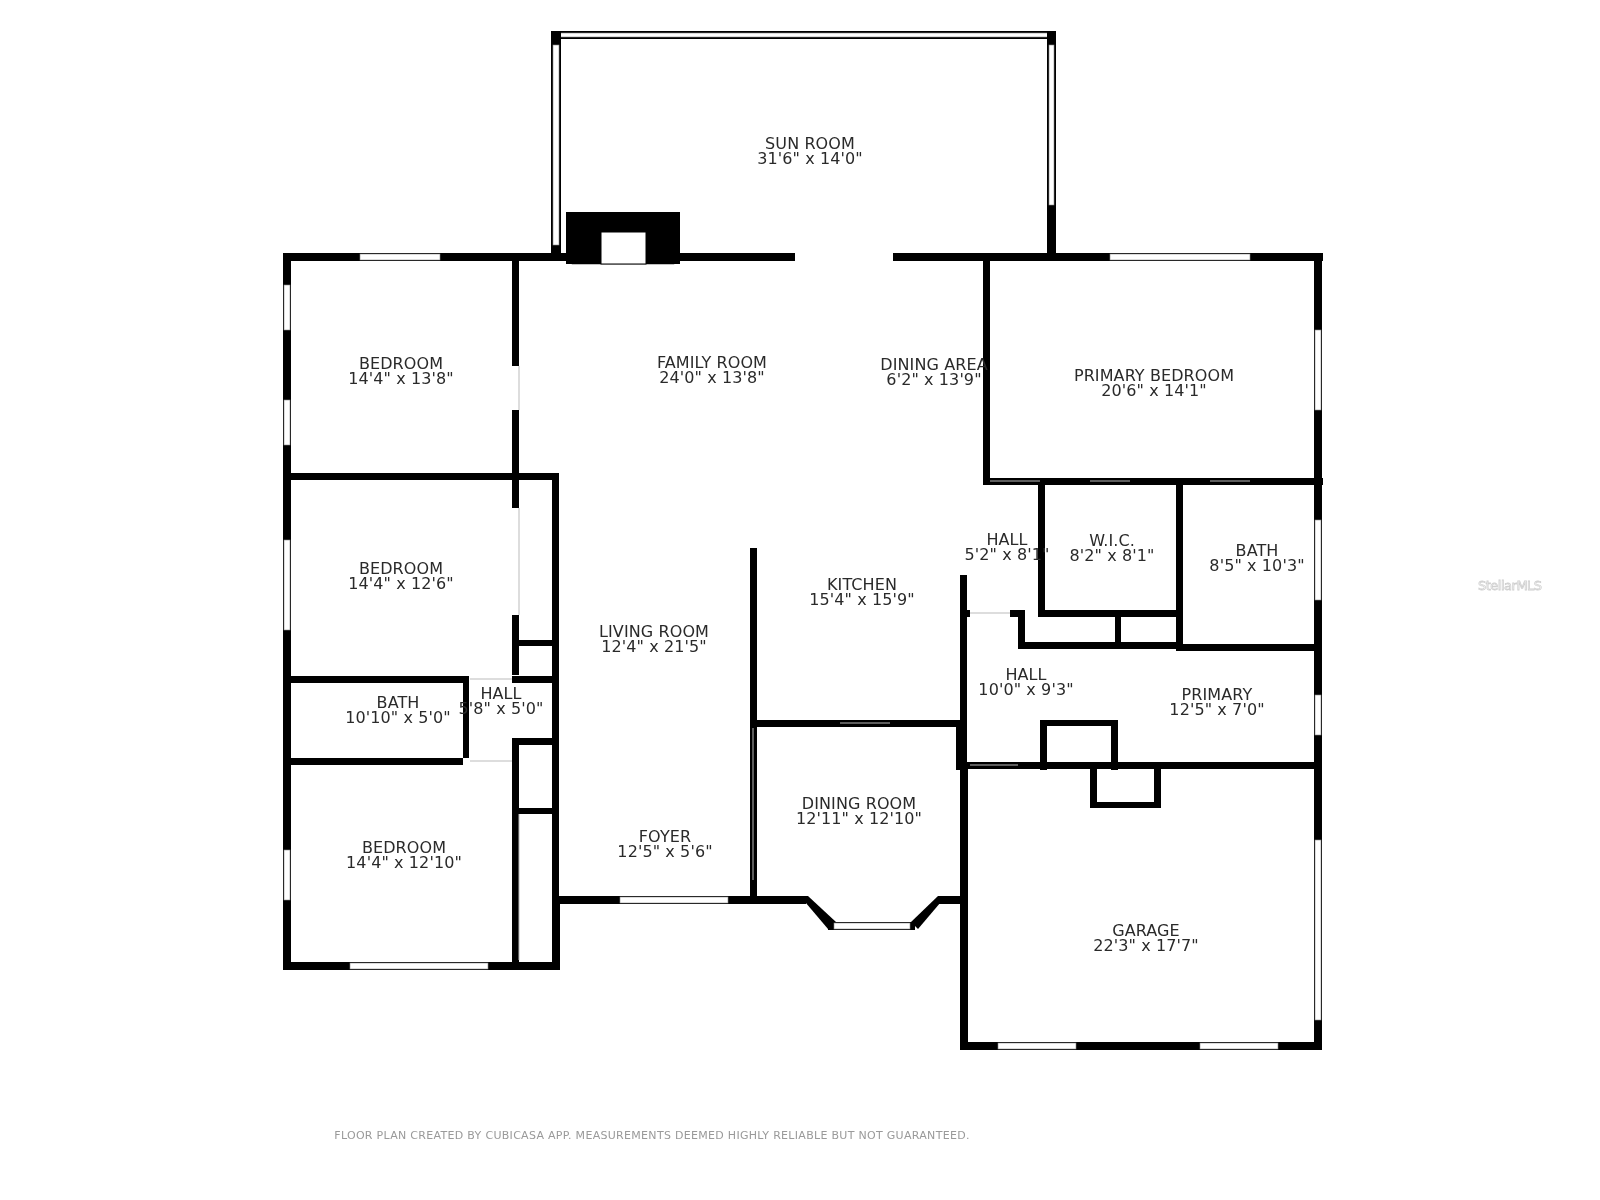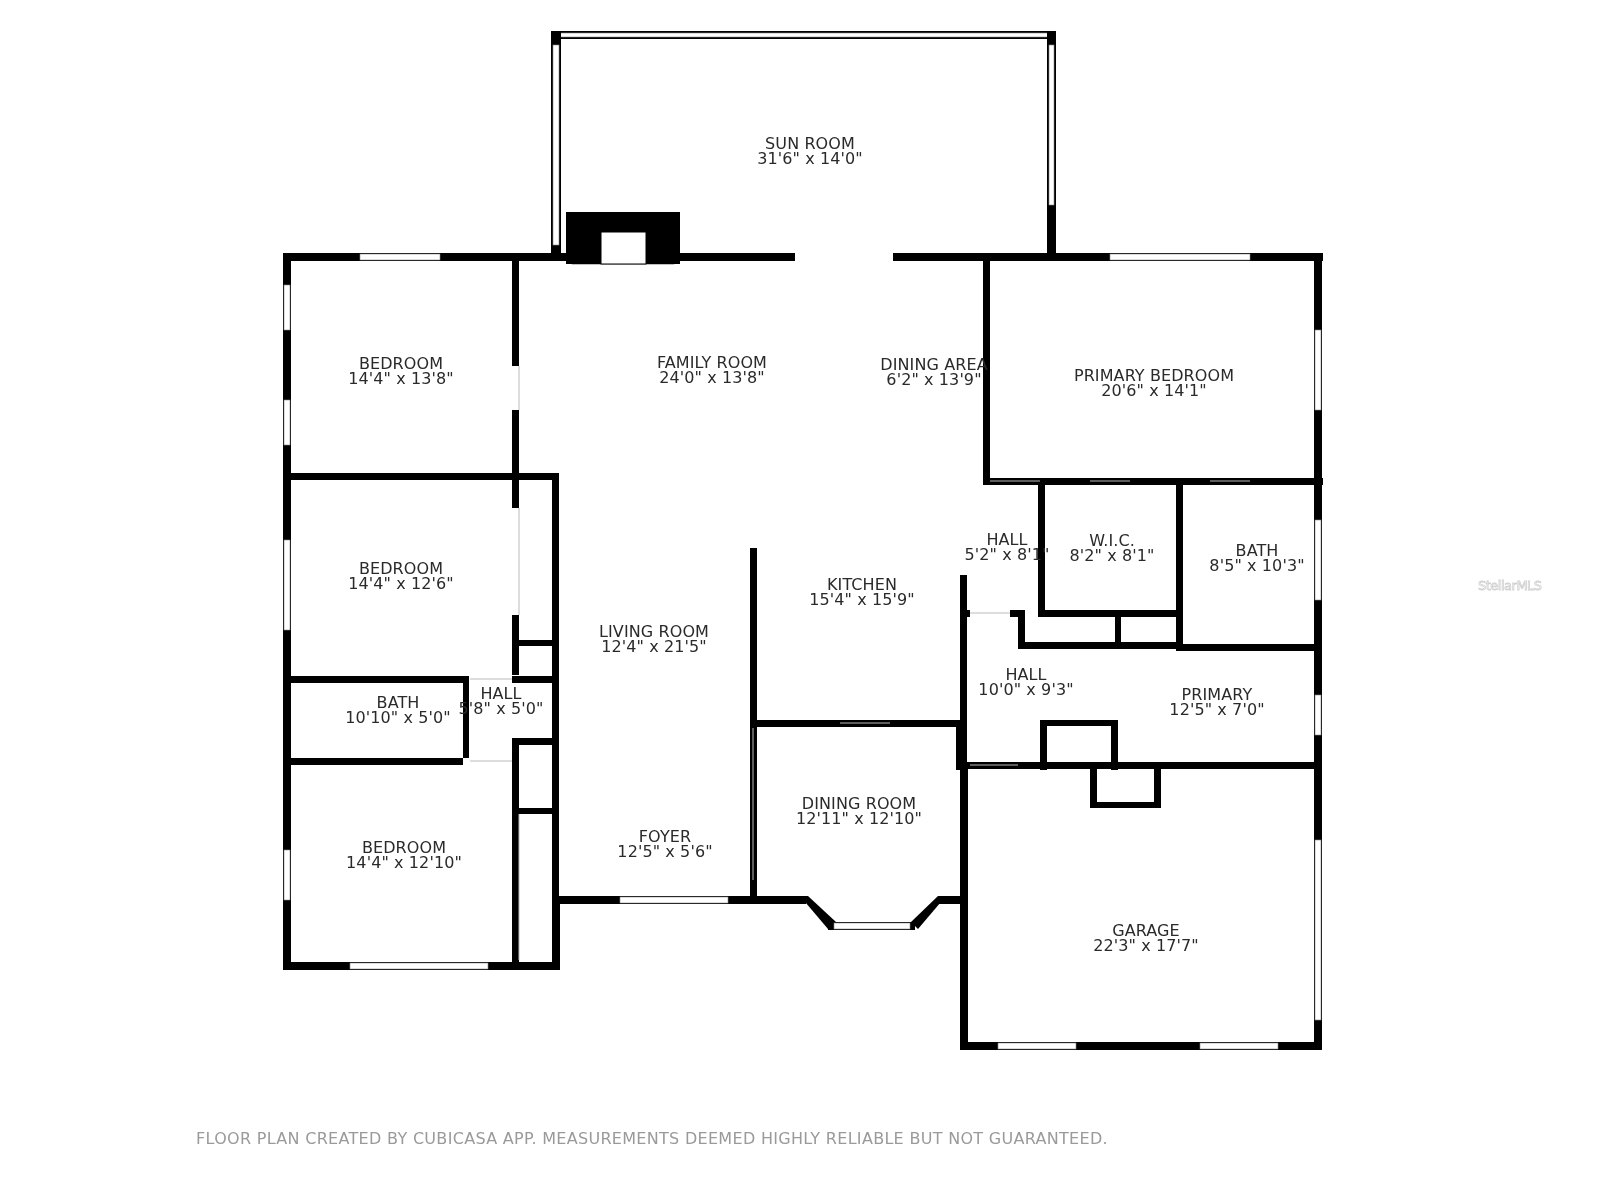--- a/index.html
+++ b/index.html
@@ -1,20 +1,20 @@
 <!DOCTYPE html>
 <html><head>
 <meta charset="utf-8">
 <style>
   html, body { margin:0; padding:0; background:#ffffff; }
   body { width:1600px; height:1200px; position:relative; overflow:hidden; font-family:"DejaVu Sans","Liberation Sans",sans-serif; }
   #plan { position:absolute; left:0; top:0; }
   .room-label { position:absolute; transform:translateX(-50%); text-align:center; color:#2a2a2a; font-size:16px; line-height:15px; white-space:nowrap; letter-spacing:0.1px; }
   .room-label .name, .room-label .dims { display:block; }
-  .footer { position:absolute; left:0; width:1304px; top:1129px; text-align:center; font-size:16px; color:#9a9a9a; letter-spacing:0.3px; }
+  .footer { position:absolute; left:0; width:1304px; top:1129px; text-align:center; font-size:11px; color:#9a9a9a; letter-spacing:0.3px; }
   .watermark { position:absolute; left:1478px; top:578px; font-family:"DejaVu Sans",sans-serif; font-size:13px; color:#ffffff; -webkit-text-stroke:0.8px #d0d0d0; letter-spacing:-0.5px; }
 </style>
 </head>
 <body>
 
 <svg id="plan" width="1600" height="1200" viewBox="0 0 1600 1200" xmlns="http://www.w3.org/2000/svg">
   <defs>
     <pattern id="hatch" patternUnits="userSpaceOnUse" width="12" height="12" patternTransform="rotate(30)">
       <line x1="0" y1="0" x2="0" y2="12" stroke="#000" stroke-width="1.2"></line>
     </pattern>

